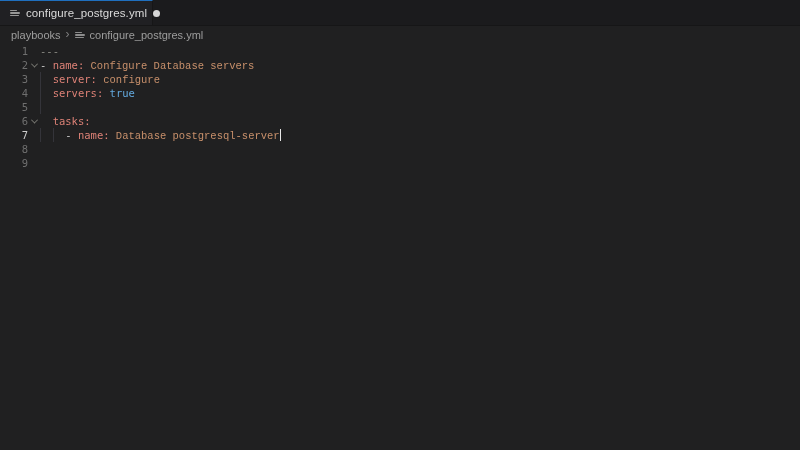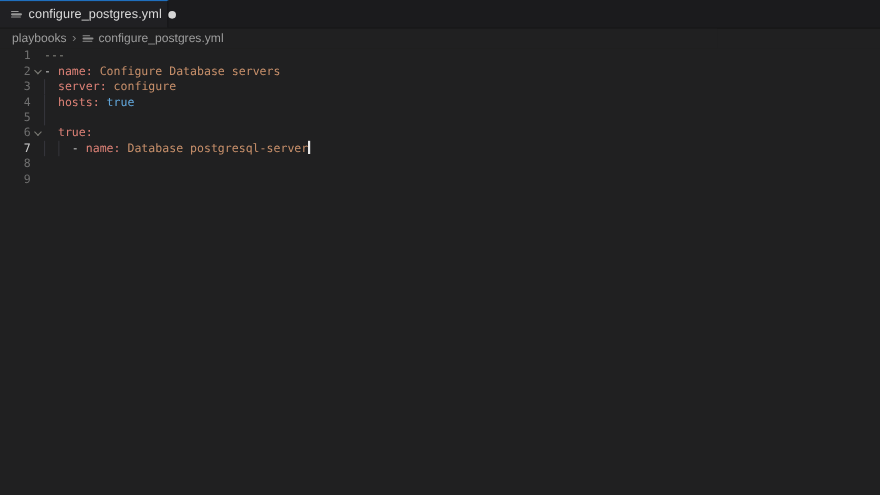--- a/index.html
+++ b/index.html
@@ -57,21 +57,21 @@
   .line-row { display:flex; height:14px; line-height:14px; }
   .gutter { width:28px; flex:none; text-align:right; color:#6f6f6f;
     user-select:none; cursor:pointer; }
   .gutter.active { color:#cdcdcd; }
   .foldzone { width:12px; flex:none; display:flex; align-items:center; justify-content:center; cursor:pointer; }
   .chev { width:5px; height:5px; border-right:1.2px solid #7a7a74; border-bottom:1.2px solid #7a7a74;
     transform:rotate(45deg) translate(-1px,-1px); }
   .codeline { position:relative; flex:1; white-space:pre; color:#cfcfcf; cursor:text; }
   .guide { position:absolute; top:0; bottom:0; width:1px; background:#34343a; }
   .tok-key  { color:#de8277; }
-  .tok-str  { color:#c8906b; }
+  .tok-str  { color:#c8906b;font-family:Liberation Mono, monospace; }
   .tok-bool { color:#63a9de;text-align:right; }
   .tok-doc  { color:#8e8e87; }
   .tok-plain{ color:#cfcfcf; }
   .cursor { display:inline-block; width:1.5px; height:12px; background:#e8e8e8;
     vertical-align:-2px; animation:blink 1s steps(1) infinite; }
   @keyframes blink { 50% { opacity:0; } }
 </style>
 </head>
 <body>
 
@@ -113,33 +113,33 @@
         <div class="codeline"><span class="tok-plain">- </span><span class="tok-key">name:</span><span class="tok-str"> Configure Database servers</span></div>
       </div>
       <div class="line-row">
         <div class="gutter">3</div>
         <div class="foldzone"></div>
         <div class="codeline"><span class="guide" style="left: 0ch;"></span><span class="tok-plain">  </span><span class="tok-key">server:</span><span class="tok-str"> configure</span></div>
       </div>
       <div class="line-row">
         <div class="gutter">4</div>
         <div class="foldzone"></div>
-        <div class="codeline"><span class="guide" style="left: 0ch;"></span><span class="tok-plain">  </span><span class="tok-key">hosts:</span><span class="tok-plain"> </span><span class="tok-bool">true</span></div>
+        <div class="codeline"><span class="guide" style="left: 0ch;"></span><span class="tok-plain">  </span><span class="tok-key">servers:</span><span class="tok-plain"> </span><span class="tok-bool">true</span></div>
       </div>
       <div class="line-row">
         <div class="gutter">5</div>
         <div class="foldzone"></div>
         <div class="codeline"><span class="guide" style="left: 0ch;"></span></div>
       </div>
       <div class="line-row">
         <div class="gutter">6</div>
         <div class="foldzone">
           <span class="chev"></span>
         </div>
-        <div class="codeline"><span class="tok-plain">  </span><span class="tok-key">true:</span></div>
+        <div class="codeline"><span class="tok-plain">  </span><span class="tok-key">tasks:</span></div>
       </div>
       <div class="line-row">
         <div class="gutter active">7</div>
         <div class="foldzone"></div>
         <div class="codeline"><span class="guide" style="left: 0ch;"></span><span class="guide" style="left: 2ch;"></span><span class="tok-plain">    - </span><span class="tok-key">name:</span><span class="tok-str"> Database postgresql-server</span><span class="cursor"></span></div>
       </div>
       <div class="line-row">
         <div class="gutter">8</div>
         <div class="foldzone"></div>
         <div class="codeline"></div>

